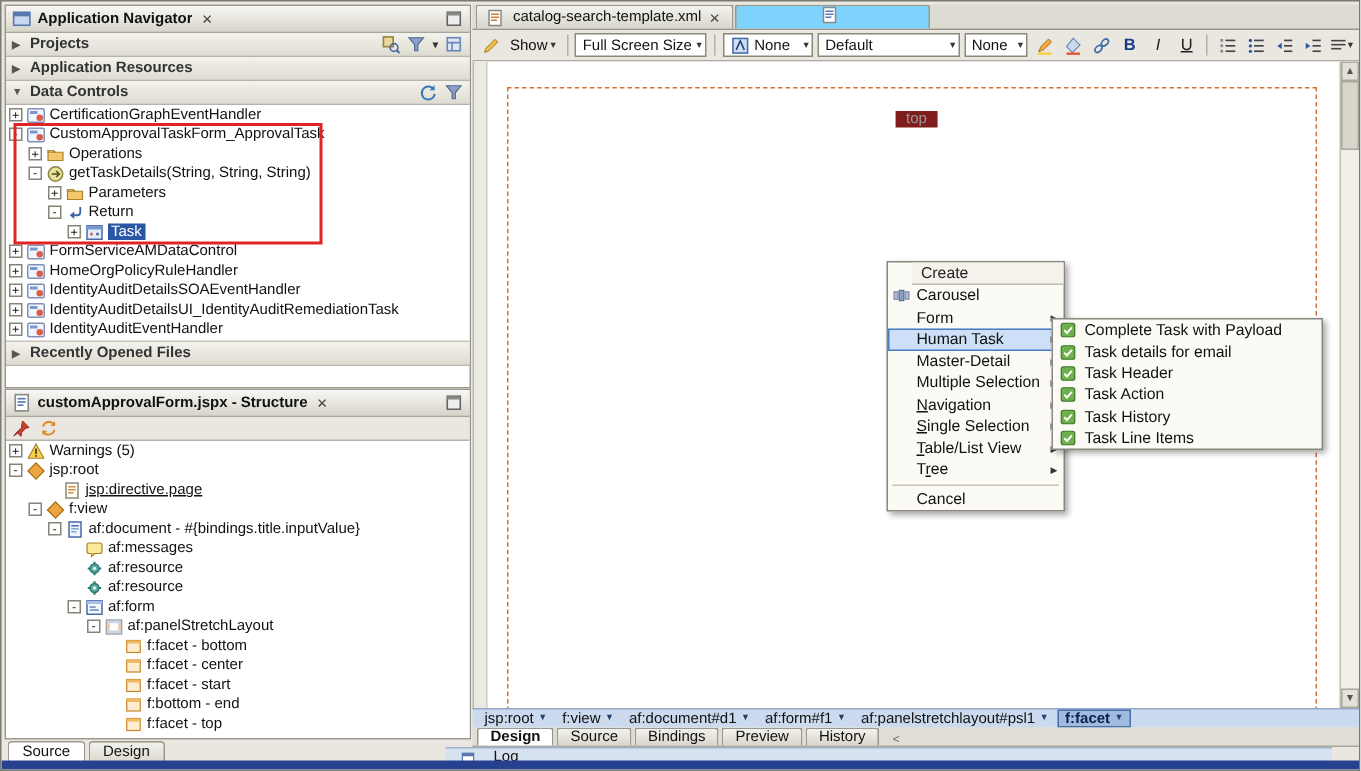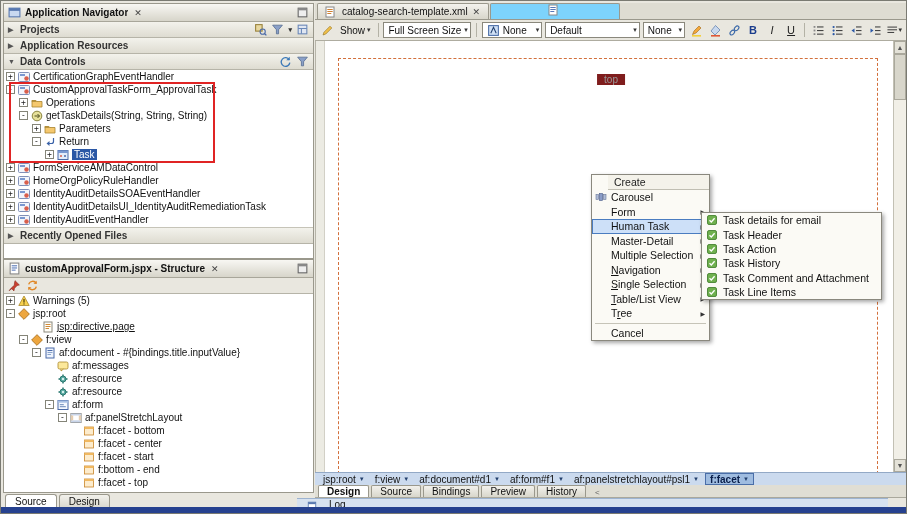--- a/index.html
+++ b/index.html
@@ -702,57 +702,57 @@
     </div>
 
     <div class="menu" id="task-submenu">
         <div class="smitem">
           <span class="ic">
             <svg viewBox="0 0 12 12">
               <rect x="1.5" y="1.5" width="9" height="9" rx="1.5" fill="#6fb04e" stroke="#3a7824" stroke-width="0.8"></rect>
               <path d="M3.5 6.2 L5.3 8 L8.6 4.2" fill="none" stroke="#fff" stroke-width="1.3"></path>
             </svg>
           </span>
-          <span>Task details for email</span>
+          <span>Complete Task with Payload</span>
         </div>
         <div class="smitem">
           <span class="ic">
             <svg viewBox="0 0 12 12">
               <rect x="1.5" y="1.5" width="9" height="9" rx="1.5" fill="#6fb04e" stroke="#3a7824" stroke-width="0.8"></rect>
               <path d="M3.5 6.2 L5.3 8 L8.6 4.2" fill="none" stroke="#fff" stroke-width="1.3"></path>
             </svg>
           </span>
-          <span>Task Header</span>
+          <span>Task details for email</span>
         </div>
         <div class="smitem">
           <span class="ic">
             <svg viewBox="0 0 12 12">
               <rect x="1.5" y="1.5" width="9" height="9" rx="1.5" fill="#6fb04e" stroke="#3a7824" stroke-width="0.8"></rect>
               <path d="M3.5 6.2 L5.3 8 L8.6 4.2" fill="none" stroke="#fff" stroke-width="1.3"></path>
             </svg>
           </span>
-          <span>Task Action</span>
+          <span>Task Header</span>
         </div>
         <div class="smitem">
           <span class="ic">
             <svg viewBox="0 0 12 12">
               <rect x="1.5" y="1.5" width="9" height="9" rx="1.5" fill="#6fb04e" stroke="#3a7824" stroke-width="0.8"></rect>
               <path d="M3.5 6.2 L5.3 8 L8.6 4.2" fill="none" stroke="#fff" stroke-width="1.3"></path>
             </svg>
           </span>
-          <span>Task History</span>
+          <span>Task Action</span>
         </div>
         <div class="smitem">
           <span class="ic">
             <svg viewBox="0 0 12 12">
               <rect x="1.5" y="1.5" width="9" height="9" rx="1.5" fill="#6fb04e" stroke="#3a7824" stroke-width="0.8"></rect>
               <path d="M3.5 6.2 L5.3 8 L8.6 4.2" fill="none" stroke="#fff" stroke-width="1.3"></path>
             </svg>
           </span>
-          <span>Task Comment and Attachment</span>
+          <span>Task History</span>
         </div>
         <div class="smitem">
           <span class="ic">
             <svg viewBox="0 0 12 12">
               <rect x="1.5" y="1.5" width="9" height="9" rx="1.5" fill="#6fb04e" stroke="#3a7824" stroke-width="0.8"></rect>
               <path d="M3.5 6.2 L5.3 8 L8.6 4.2" fill="none" stroke="#fff" stroke-width="1.3"></path>
             </svg>
           </span>
           <span>Task Line Items</span>
         </div>

